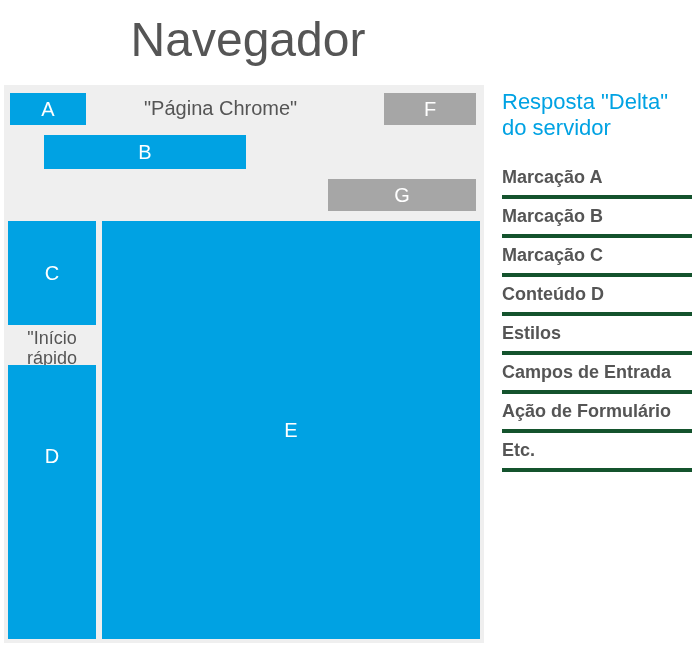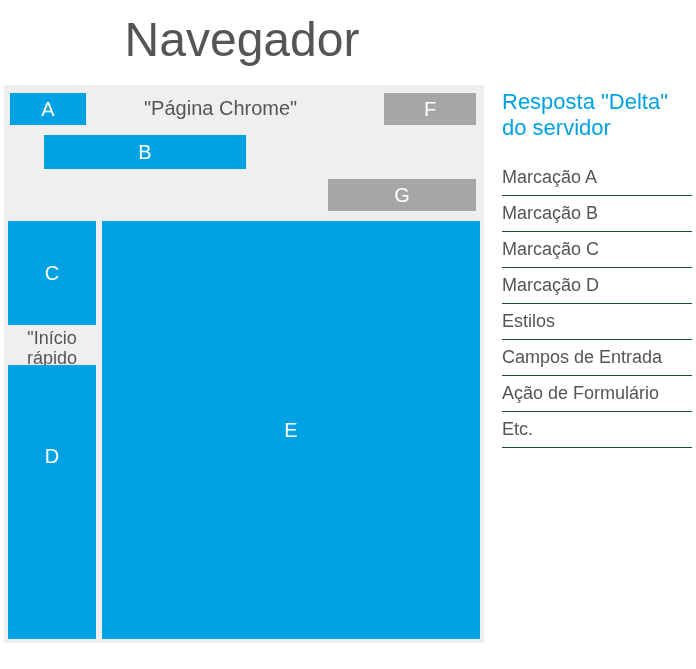--- a/index.html
+++ b/index.html
@@ -11,20 +11,21 @@
     overflow: hidden;
   }
   .title {
     font-size: 48px;
     font-weight: 200;
     color: #555;
     text-align: center;
     width: 484px;
     margin-top: 12px;
     margin-bottom: 18px;
+    margin-left: 6px;
   }
   .layout {
     display: flex;
     gap: 18px;
     padding-left: 4px;
   }
   .browser {
     position: relative;
     width: 480px;
     height: 558px;
@@ -69,24 +70,24 @@
   .sidebar { width: 190px; padding-top: 4px; }
   .sidebar-title {
     font-size: 22px;
     font-weight: 300;
     color: #00a2e3;
     line-height: 1.2;
     margin-bottom: 18px;
   }
   .list-item {
     font-size: 18px;
-    font-weight: 400;
+    font-weight: 700;
     color: #555;
     padding: 7px 0;
-    border-bottom: 1px solid #14532d;
+    border-bottom: 4px solid #14532d;
   }
 </style>
 </head>
 <body>
 
 <div class="title">Navegador</div>
 
 <div class="layout">
 
   <div class="browser">
@@ -104,20 +105,20 @@
 
     <div class="quick">"Início rápido</div>
     <div id="boxD" class="box blue">D</div>
   </div>
 
   <div class="sidebar">
     <div class="sidebar-title">Resposta "Delta" do servidor</div>
     <div class="list-item">Marcação A</div>
     <div class="list-item">Marcação B</div>
     <div class="list-item">Marcação C</div>
-    <div class="list-item">Marcação D</div>
+    <div class="list-item">Conteúdo D</div>
     <div class="list-item">Estilos</div>
     <div class="list-item">Campos de Entrada</div>
     <div class="list-item">Ação de Formulário</div>
     <div class="list-item">Etc.</div>
   </div>
 
 </div>
 
 </body></html>

